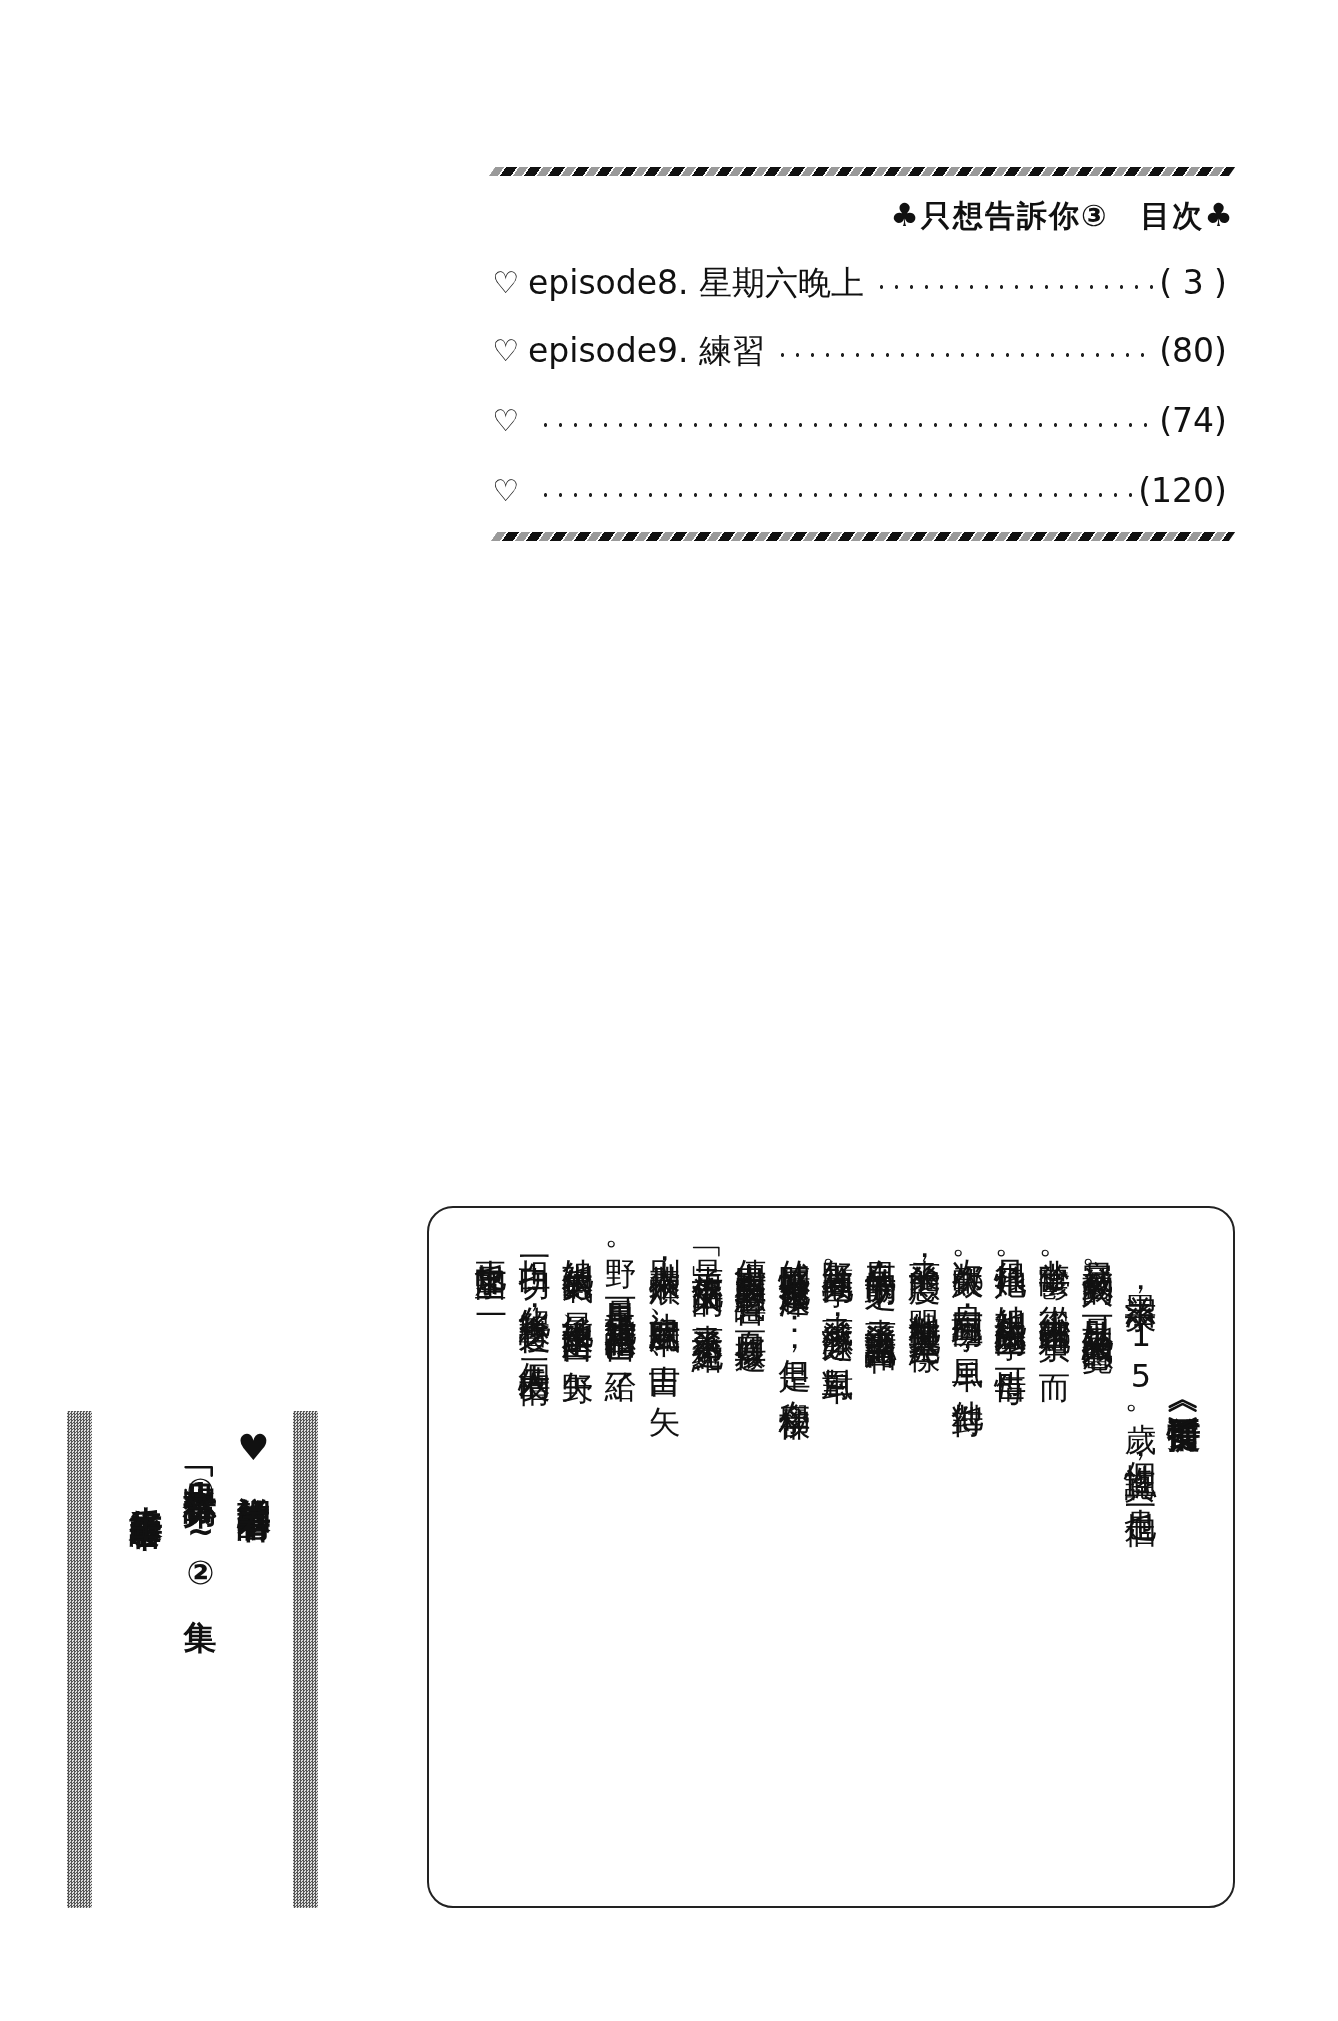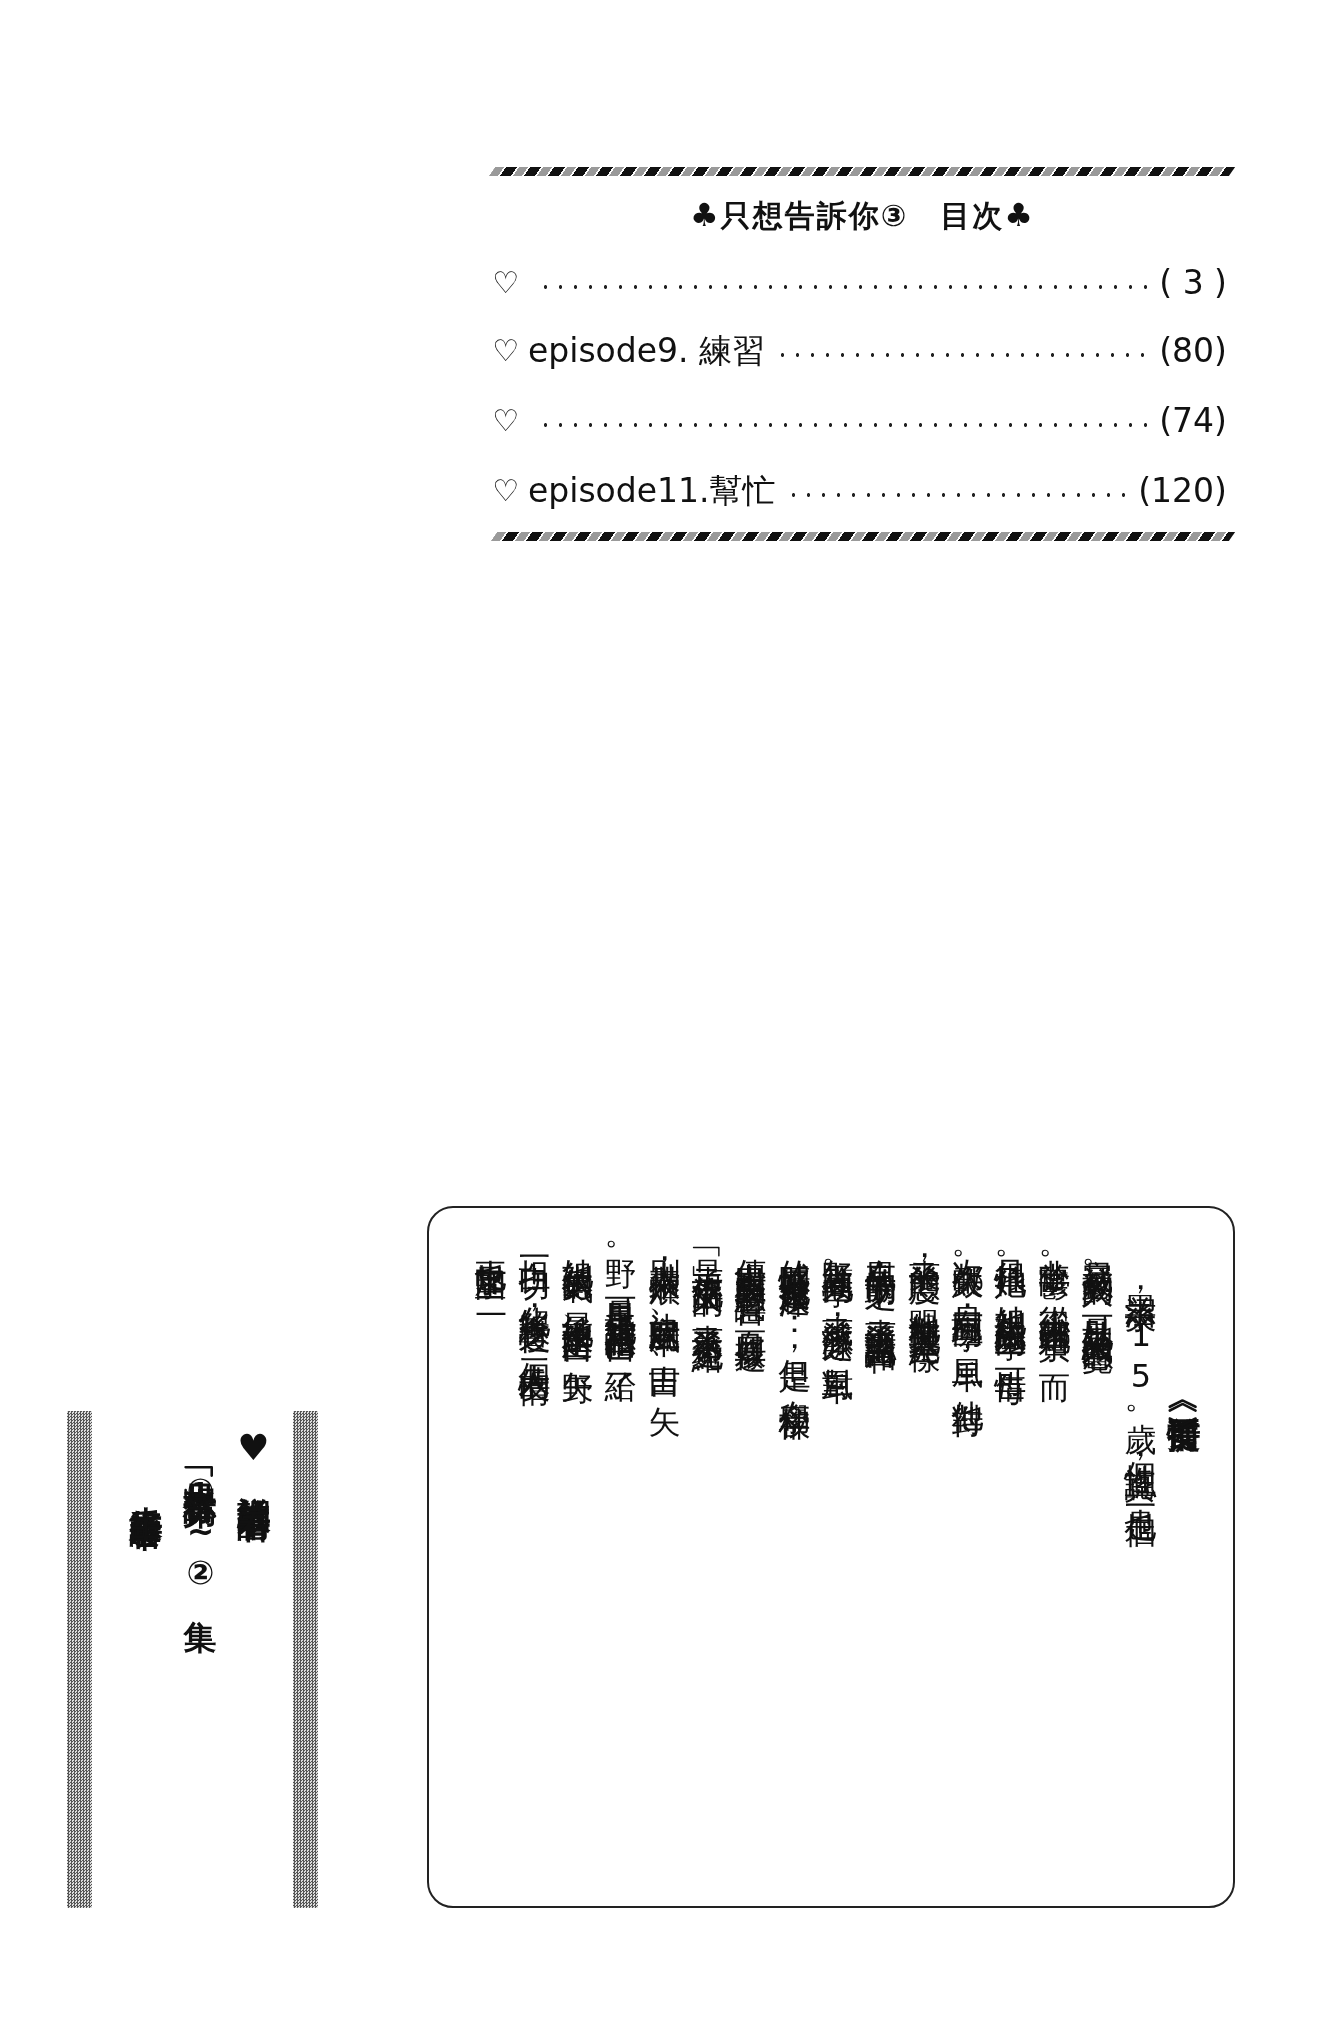--- a/index.html
+++ b/index.html
@@ -8,21 +8,21 @@
   .ribbon { position: absolute; height: 9px;
     background:
       repeating-linear-gradient(90deg,
         #9a9a9a 0px, #9a9a9a 9px,
         #ffffff 9px, #ffffff 11px,
         #111 11px, #111 22px,
         #ffffff 22px, #ffffff 24px);
     transform: skewX(-35deg);
   }
   .toc-title { position: absolute; left: 490px; width: 745px; top: 195px; height: 40px;
-    text-align: center; font-weight: bold; font-size: 30px; letter-spacing: 2px; line-height: 40px; }
+    text-align: right; font-weight: bold; font-size: 30px; letter-spacing: 2px; line-height: 40px; }
   .toc-title .club { font-size: 32px; }
   .toc-row { position: absolute; left: 492px; width: 735px; height: 44px;
     display: flex; align-items: center; font-size: 33px; line-height: 44px; }
   .toc-row .heart { font-size: 30px; width: 36px; }
   .toc-row .ep { white-space: nowrap; }
   .toc-row .dots { flex: 1; overflow: hidden; white-space: nowrap; margin: 0 4px;
     border-bottom: none; height: 44px; position: relative; }
   .toc-row .dots::after { content: ""; position: absolute; left: 6px; right: 0; top: 24px;
     height: 4px; background: radial-gradient(circle, #222 1.6px, transparent 2px) 0 0 / 15px 4px repeat-x; }
   .toc-row .page { white-space: nowrap; }
@@ -39,37 +39,37 @@
 <body>
 
 <div class="ribbon" style="left:492px; top:167px; width:740px;"></div>
 
 <div class="toc-title">
   <span class="club">♣</span><span>只想告訴你③　目次</span><span class="club">♣</span>
 </div>
 
 <div class="toc-row" style="top:261px;">
   <span class="heart">♡</span>
+  <span class="ep">episode8. 星期六晚上</span>
   <span class="dots"></span>
   <span class="page">( 3 )</span>
 </div>
 <div class="toc-row" style="top:329px;">
   <span class="heart">♡</span>
   <span class="ep">episode9. 練習</span>
   <span class="dots"></span>
   <span class="page">(80)</span>
 </div>
 <div class="toc-row" style="top:399px;">
   <span class="heart">♡</span>
   <span class="dots"></span>
   <span class="page">(74)</span>
 </div>
 <div class="toc-row" style="top:469px;">
   <span class="heart">♡</span>
-  <span class="ep">episode11.幫忙</span>
   <span class="dots"></span>
   <span class="page">(120)</span>
 </div>
 
 <div class="ribbon" style="left:494px; top:532px; width:738px;"></div>
 
 <div class="summary-box"></div>
 <div class="vcol vcol-title" style="left:1162px; top:1390px;">《前情提要》</div>
 
 <div class="vcol" style="left:1118px; top:1234px;">　黑沼爽子，15歲。個性認真，也是一個</div>

